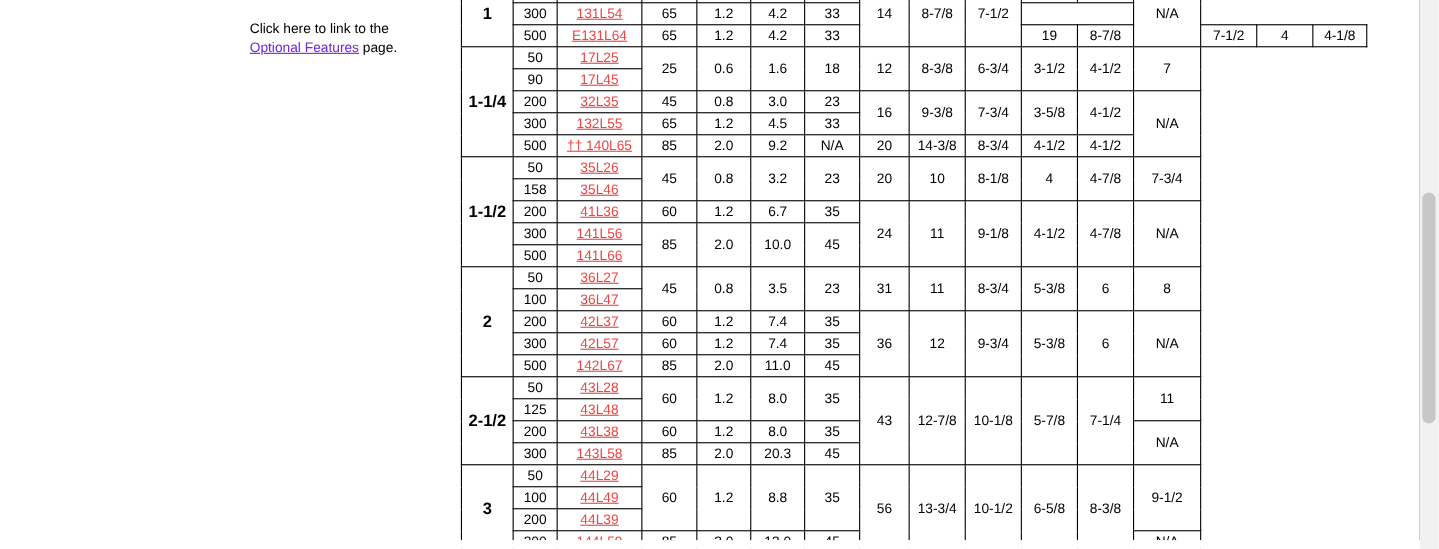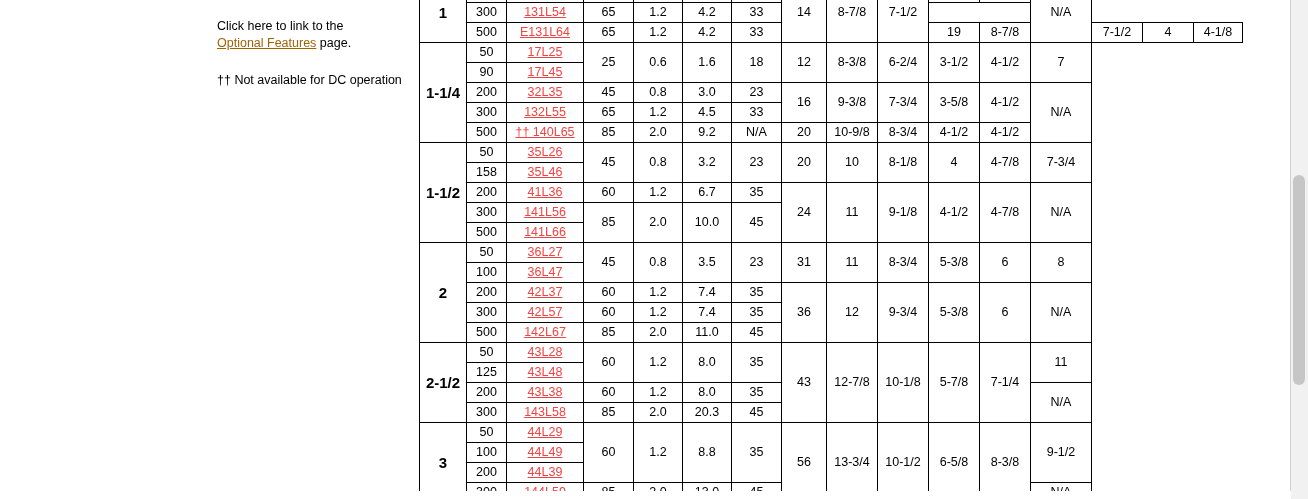--- a/index.html
+++ b/index.html
@@ -18,32 +18,32 @@
   }
   .page {
     position: absolute;
     left: 0; top: 0;
     width: 1308px;
     height: 499px;
   }
   
   .left-notes {
     position: absolute;
-    left: 217px;
+    left: 227px;
     top: 18px;
     width: 195px;
     font-size: 12.5px;
     line-height: 17px;
     color: #000;
   }
   .left-notes .note-block {
     margin-bottom: 18px;
   }
   .left-notes a {
-    color: #a16207;
+    color: #6d28d9;
     text-decoration: underline;
     text-align: center;
   }
   .note-dagger {
     margin-top: 20px;
   }
   
   .tbl-wrap {
     position: absolute;
     left: 419px;
@@ -122,21 +122,20 @@
 </head>
 <body>
 
 <div class="page">
 
   <div class="left-notes">
     <div class="note-block">
       <span>Click here to link to the</span><br>
       <a href="#">Optional Features</a><span> page.</span>
     </div>
-    <div class="note-dagger">†† Not available for DC operation</div>
   </div>
 
   <div class="tbl-wrap">
     <table class="spec">
       <tbody id="spec-body">
           <tr>
             <td class="hp" rowspan="3">1</td>
             <td class="rpm">200</td>
             <td class="model"></td>
             <td class="c4">45</td>
@@ -174,21 +173,21 @@
           <tr>
             <td class="hp shade" rowspan="5">1-1/4</td>
             <td class="rpm shade">50</td>
             <td class="model shade"><a href="#">17L25</a></td>
             <td class="c4 shade" rowspan="2">25</td>
             <td class="c5 shade" rowspan="2">0.6</td>
             <td class="c6 shade" rowspan="2">1.6</td>
             <td class="c7 shade" rowspan="2">18</td>
             <td class="c8 shade" rowspan="2">12</td>
             <td class="c9 shade" rowspan="2">8-3/8</td>
-            <td class="c10 shade" rowspan="2">6-2/4</td>
+            <td class="c10 shade" rowspan="2">6-3/4</td>
             <td class="c11 shade" rowspan="2">3-1/2</td>
             <td class="c12 shade" rowspan="2">4-1/2</td>
             <td class="c13 shade" rowspan="2">7</td>
           </tr>
           <tr>
             <td class="rpm shade">90</td>
             <td class="model shade"><a href="#">17L45</a></td>
           </tr>
           <tr>
             <td class="rpm shade">200</td>
@@ -213,21 +212,21 @@
             <td class="c7 shade">33</td>
           </tr>
           <tr>
             <td class="rpm shade">500</td>
             <td class="model shade"><a href="#">†† 140L65</a></td>
             <td class="c4 shade">85</td>
             <td class="c5 shade">2.0</td>
             <td class="c6 shade">9.2</td>
             <td class="c7 shade">N/A</td>
             <td class="c8 shade">20</td>
-            <td class="c9 shade">10-9/8</td>
+            <td class="c9 shade">14-3/8</td>
             <td class="c10 shade">8-3/4</td>
             <td class="c11 shade">4-1/2</td>
             <td class="c12 shade">4-1/2</td>
           </tr>
           <tr>
             <td class="hp" rowspan="5">1-1/2</td>
             <td class="rpm">50</td>
             <td class="model"><a href="#">35L26</a></td>
             <td class="c4" rowspan="2">45</td>
             <td class="c5" rowspan="2">0.8</td>

